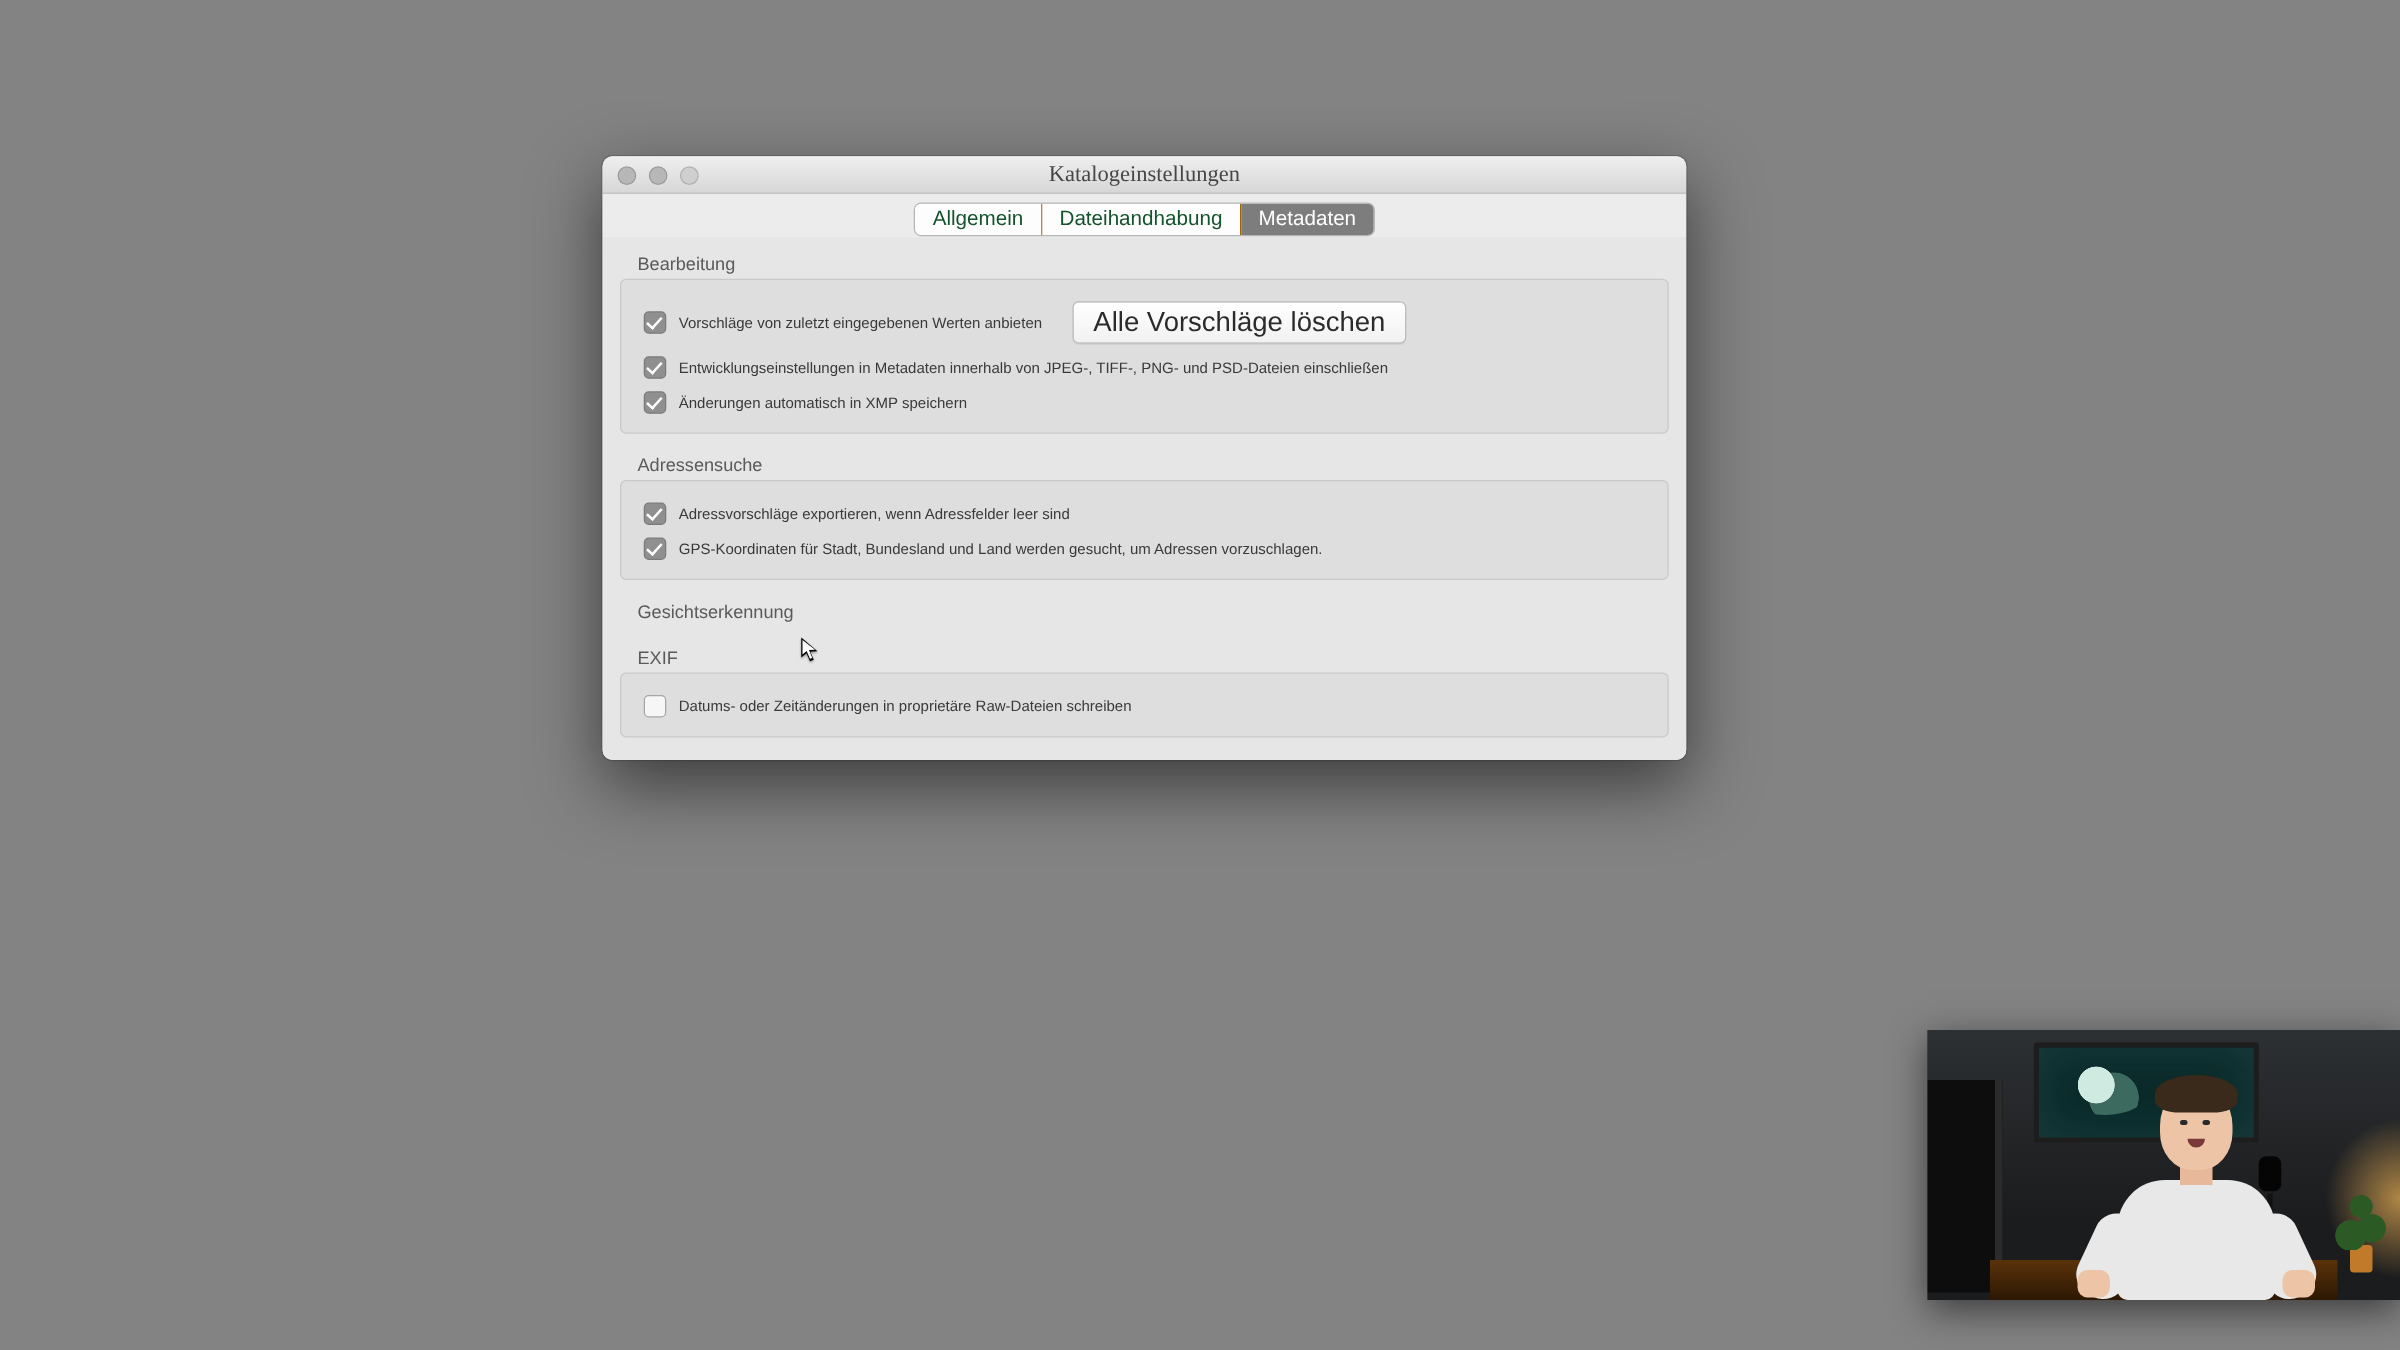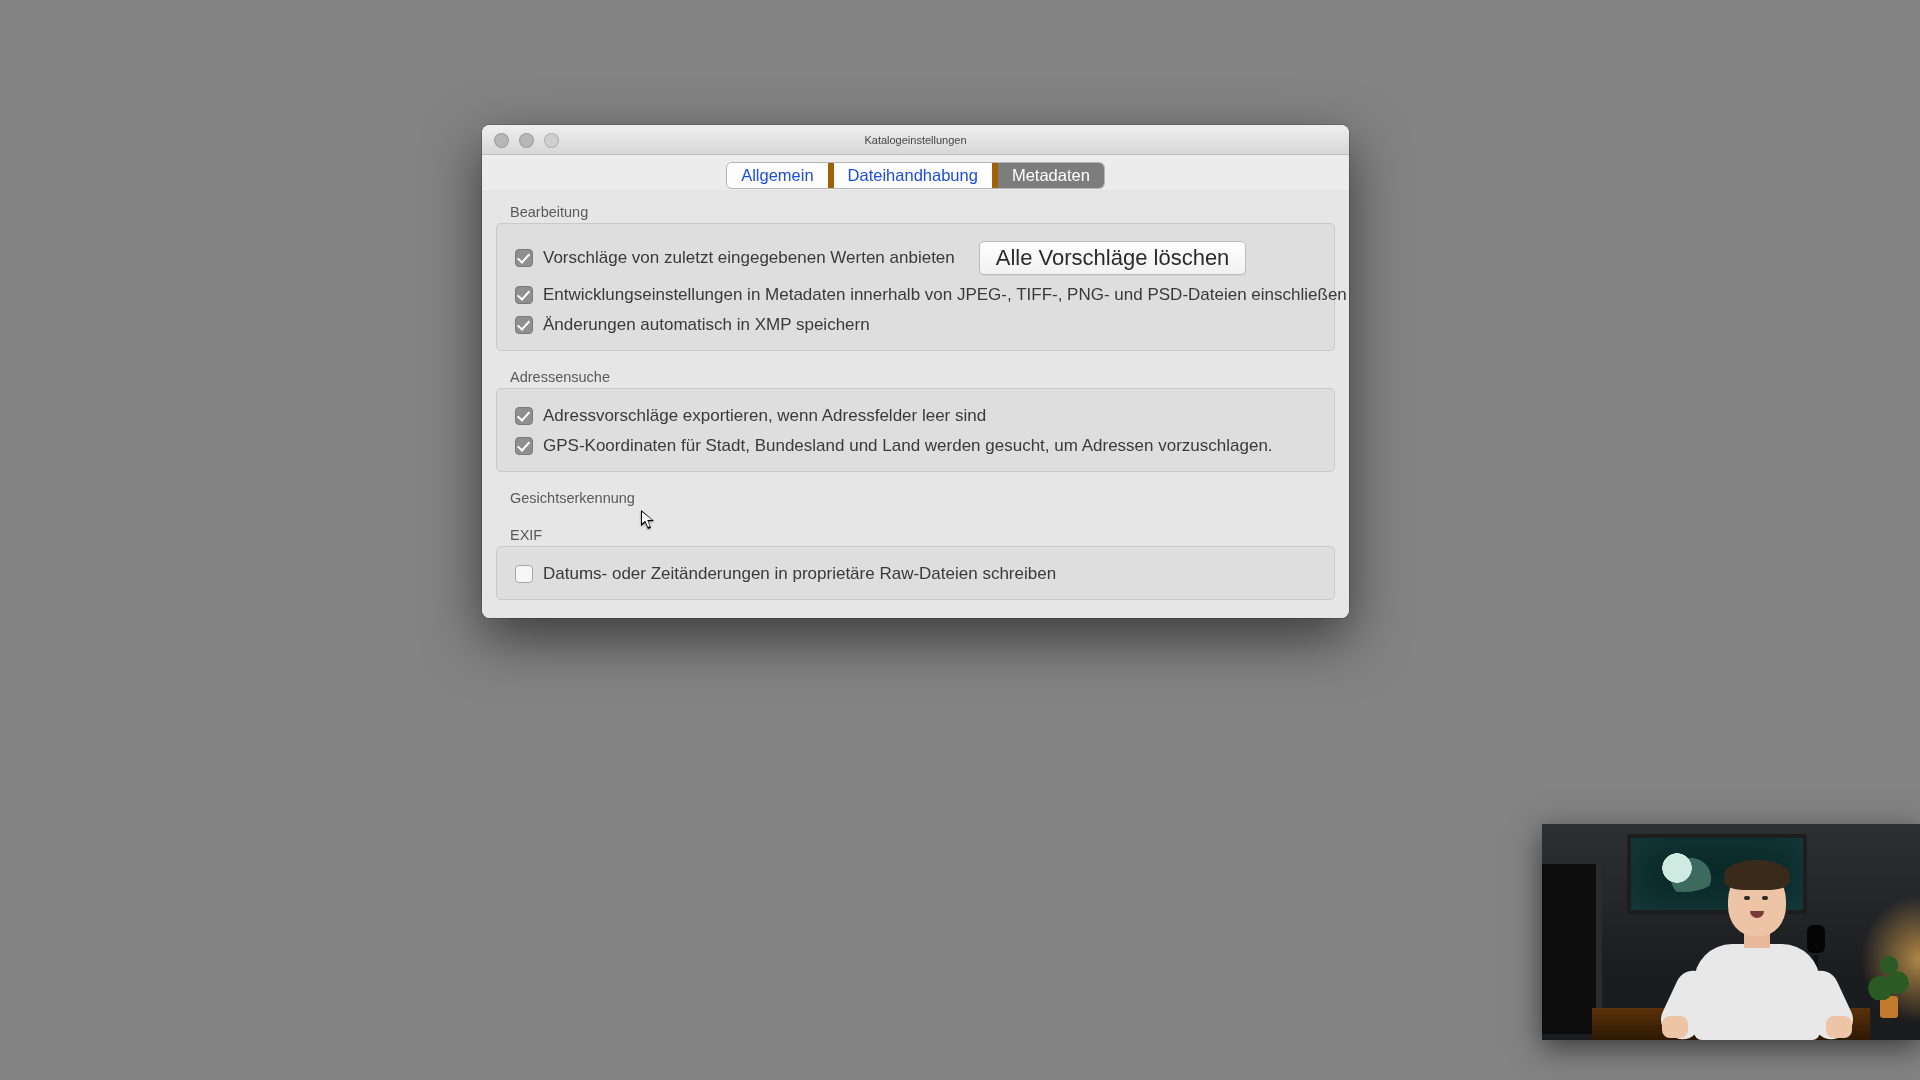--- a/index.html
+++ b/index.html
@@ -27,23 +27,24 @@
     .titlebar {
       height: 30px;
       background: linear-gradient(#efefef, #d7d7d7);
       border-bottom: 1px solid #bcbcbc;
       position: relative;
       display: flex;
       align-items: center;
       justify-content: center;
     }
     .title {
-      font-size: 11px;
+      font-size: 18px;
       color: #464646;
       font-weight: 400;
+      font-family: Liberation Serif, serif;
     }
     .traffic {
       position: absolute;
       left: 12px;
       top: 8px;
       display: flex;
       gap: 10px;
     }
     .traffic .dot {
       width: 15px; height: 15px; border-radius: 50%;
@@ -62,22 +63,22 @@
     .seg {
       display: flex;
       border-radius: 5px;
       overflow: hidden;
       box-shadow: 0 0 0 1px #b5b5b5;
     }
     .seg .tab {
       padding: 3px 14px;
       font-size: 16.5px;
       background: #fdfdfd;
-      color: #1d4ed8;
-      border-right: 6px solid #a16207;
+      color: #14532d;
+      border-right: 1px solid #a16207;
       cursor: default;
     }
     .seg .tab:last-child { border-right: none; }
     .seg .tab.active {
       background: #7d7d7d;
       color: #ffffff;
     }
 
     
     .body {
@@ -125,21 +126,21 @@
       content: "";
       position: absolute;
       left: 4px; top: 1px;
       width: 5px; height: 10px;
       border: solid #fff;
       border-width: 0 2.5px 2.5px 0;
       transform: rotate(42deg);
     }
 
     .lbl {
-      font-size: 17px;
+      font-size: 12px;
       color: #3a3a3a;
       white-space: nowrap;
     }
 
     .btn {
       margin-left: 14px;
       padding: 3px 16px;
       font-size: 22px;
       color: #2b2b2b;
       background: linear-gradient(#ffffff, #f1f1f1);

